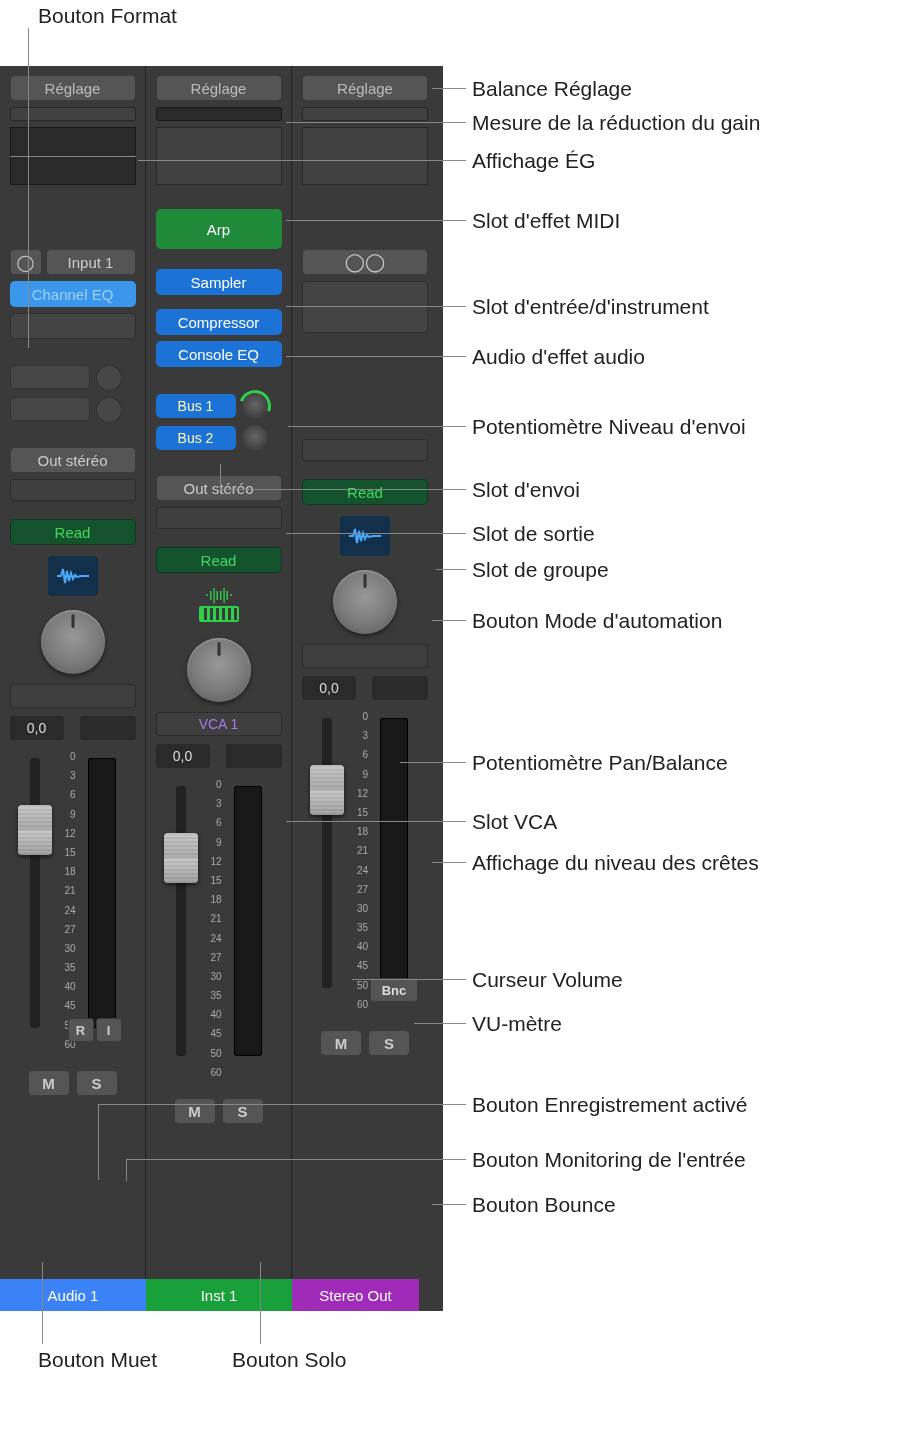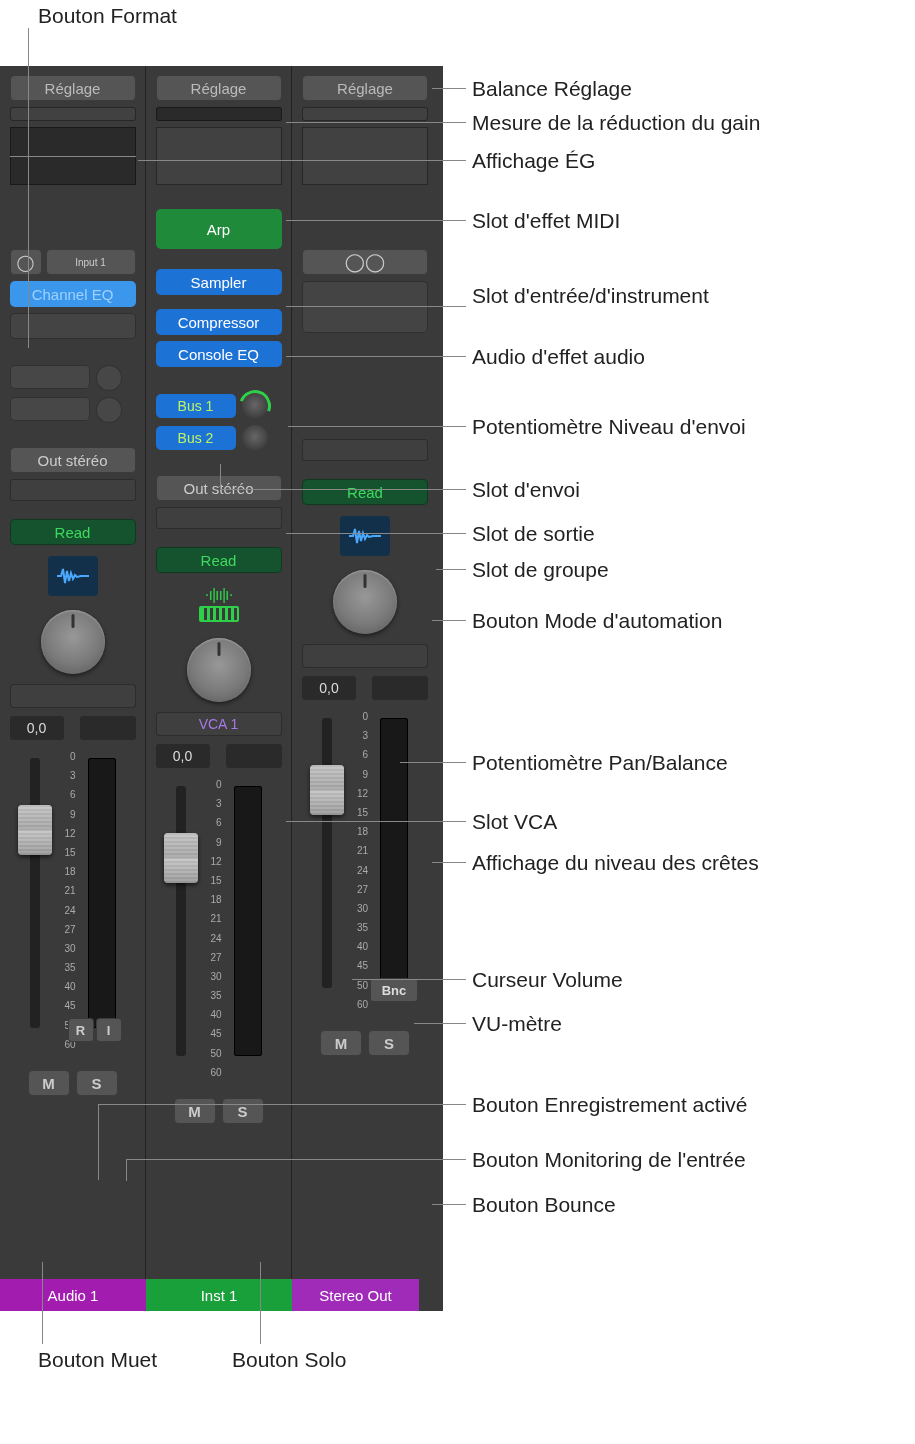--- a/index.html
+++ b/index.html
@@ -89,27 +89,27 @@
   }
   .inst-slot.light, .fx-slot.light { background:#3a97ec; color:#9fd0ff; }
   .input-row { display:flex; gap:4px; margin:3px 0; }
   .format-btn {
     width: 32px; height:26px; background:#555; border-radius:5px;
     display:flex;align-items:center;justify-content:center;color:#ccc;
     box-shadow: inset 0 0 0 1px rgba(0,0,0,0.3);
   }
   .input-btn {
     width: 90px; height:26px; background:#555; border-radius:5px;
-    color:#ccc; font-size:10px; display:flex;align-items:center;justify-content:center;
+    color:#ccc; font-size:15px; display:flex;align-items:center;justify-content:center;
     box-shadow: inset 0 0 0 1px rgba(0,0,0,0.3);
   }
   .send-row { display:flex; align-items:center; gap:6px; margin:3px 0; width:126px; }
   .send-btn {
     width: 80px; height:24px; background:#1d72d6; border-radius:5px;
-    color:#bef264; font-size:14px; display:flex;align-items:center;justify-content:center;
+    color:#fef9c3; font-size:14px; display:flex;align-items:center;justify-content:center;
   }
   .knob-sm {
     width:26px; height:26px; border-radius:50%;
     background: radial-gradient(circle at 50% 45%, #666 0%, #444 60%, #2a2a2a 100%);
     position:relative;
   }
   .knob-sm.green::before {
     content:""; position:absolute; inset:-3px; border-radius:50%;
     border:3px solid transparent; border-top-color:#2ed04a; border-right-color:#2ed04a;
     transform:rotate(-25deg);
@@ -194,21 +194,21 @@
   .ms-btn {
     width:42px;height:26px;background:#555;border-radius:5px;color:#ccc;font-size:15px;font-weight:600;
     display:flex;align-items:center;justify-content:center;
     box-shadow: inset 0 0 0 1px rgba(0,0,0,0.3);
   }
   .name-bar {
     width:146px;height:32px;position:absolute;bottom:0;left:0;
     display:flex;align-items:center;justify-content:center;
     color:#fff;font-size:15px;
   }
-  .name-bar.blue{background:#a21caf;}
+  .name-bar.blue{background:#3b82f6;}
   .name-bar.green{background:#1aa03a;}
   .name-bar.purple{background:#a02bb8;}
 
   
   .callout {
     position:absolute;font-size:21px;color:#222;white-space:nowrap;
   }
   .leader {
     position:absolute;height:1px;background:#888;
   }
@@ -430,21 +430,21 @@
 
 <div class="callout" style="left:472px;top:111px">Mesure de la réduction du gain</div>
 <div class="leader" style="left:286px;top:122px;width:180px"></div>
 
 <div class="callout" style="left:472px;top:149px">Affichage ÉG</div>
 <div class="leader" style="left:138px;top:160px;width:328px"></div>
 
 <div class="callout" style="left:472px;top:209px">Slot d'effet MIDI</div>
 <div class="leader" style="left:286px;top:220px;width:180px"></div>
 
-<div class="callout" style="left:472px;top:284px">Slot d'entrée/d'instrument</div>
+<div class="callout" style="left:472px;top:295px">Slot d'entrée/d'instrument</div>
 <div class="leader" style="left:286px;top:306px;width:180px"></div>
 
 <div class="callout" style="left:472px;top:345px">Audio d'effet audio</div>
 <div class="leader" style="left:286px;top:356px;width:180px"></div>
 
 <div class="callout" style="left:472px;top:415px">Potentiomètre Niveau d'envoi</div>
 <div class="leader" style="left:288px;top:426px;width:178px"></div>
 
 <div class="callout" style="left:472px;top:478px">Slot d'envoi</div>
 <div class="leader" style="left:220px;top:489px;width:246px"></div>

